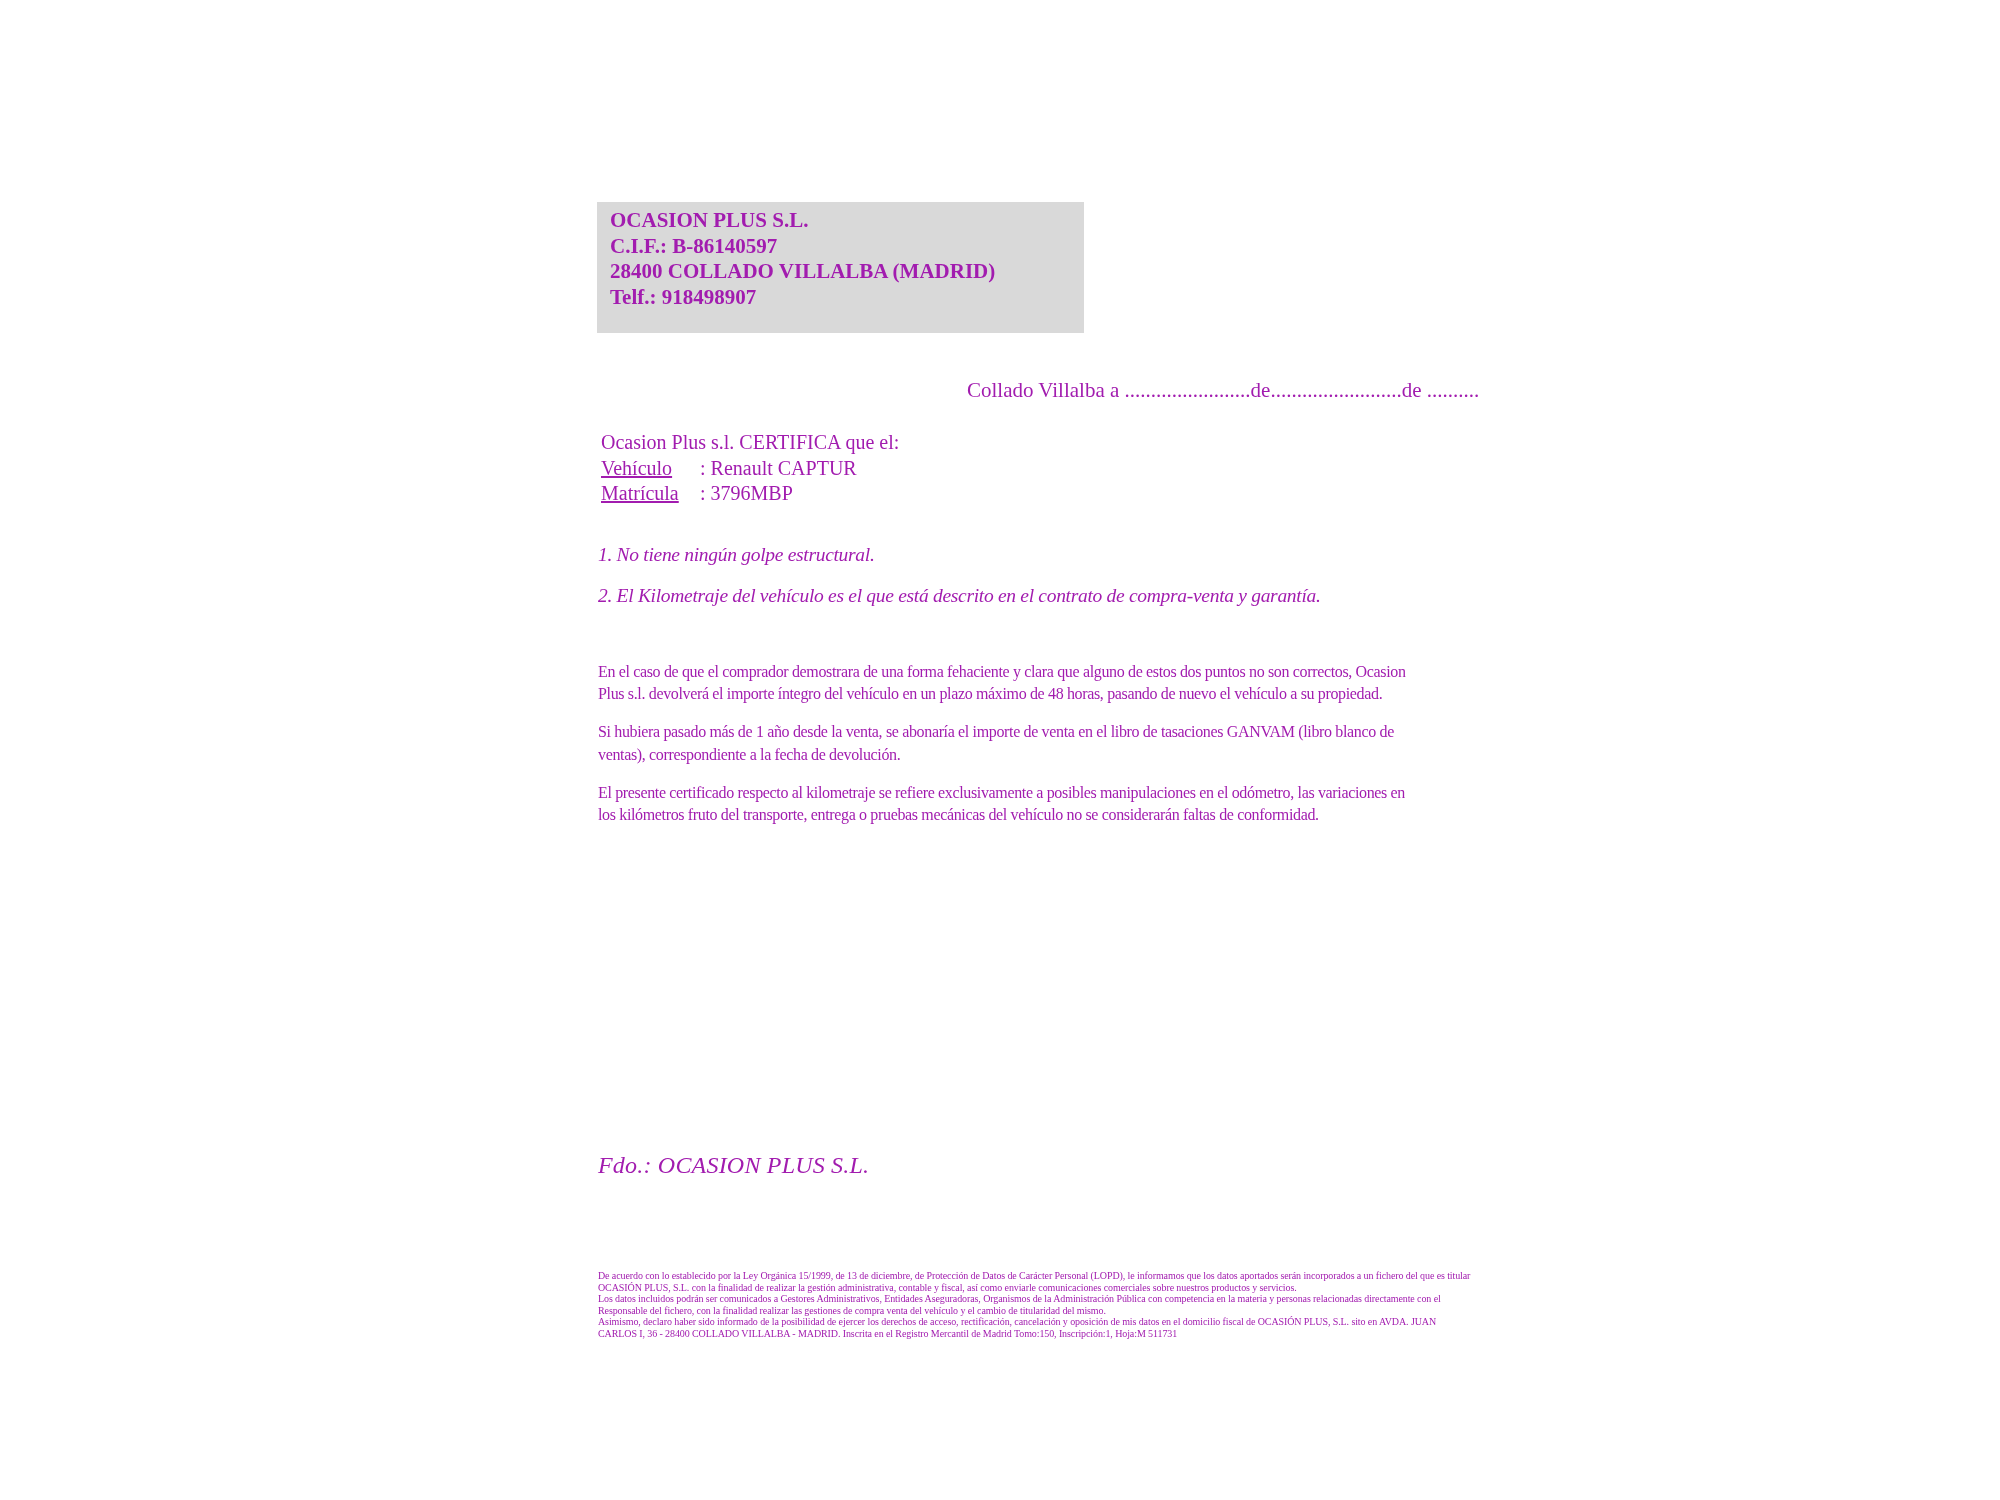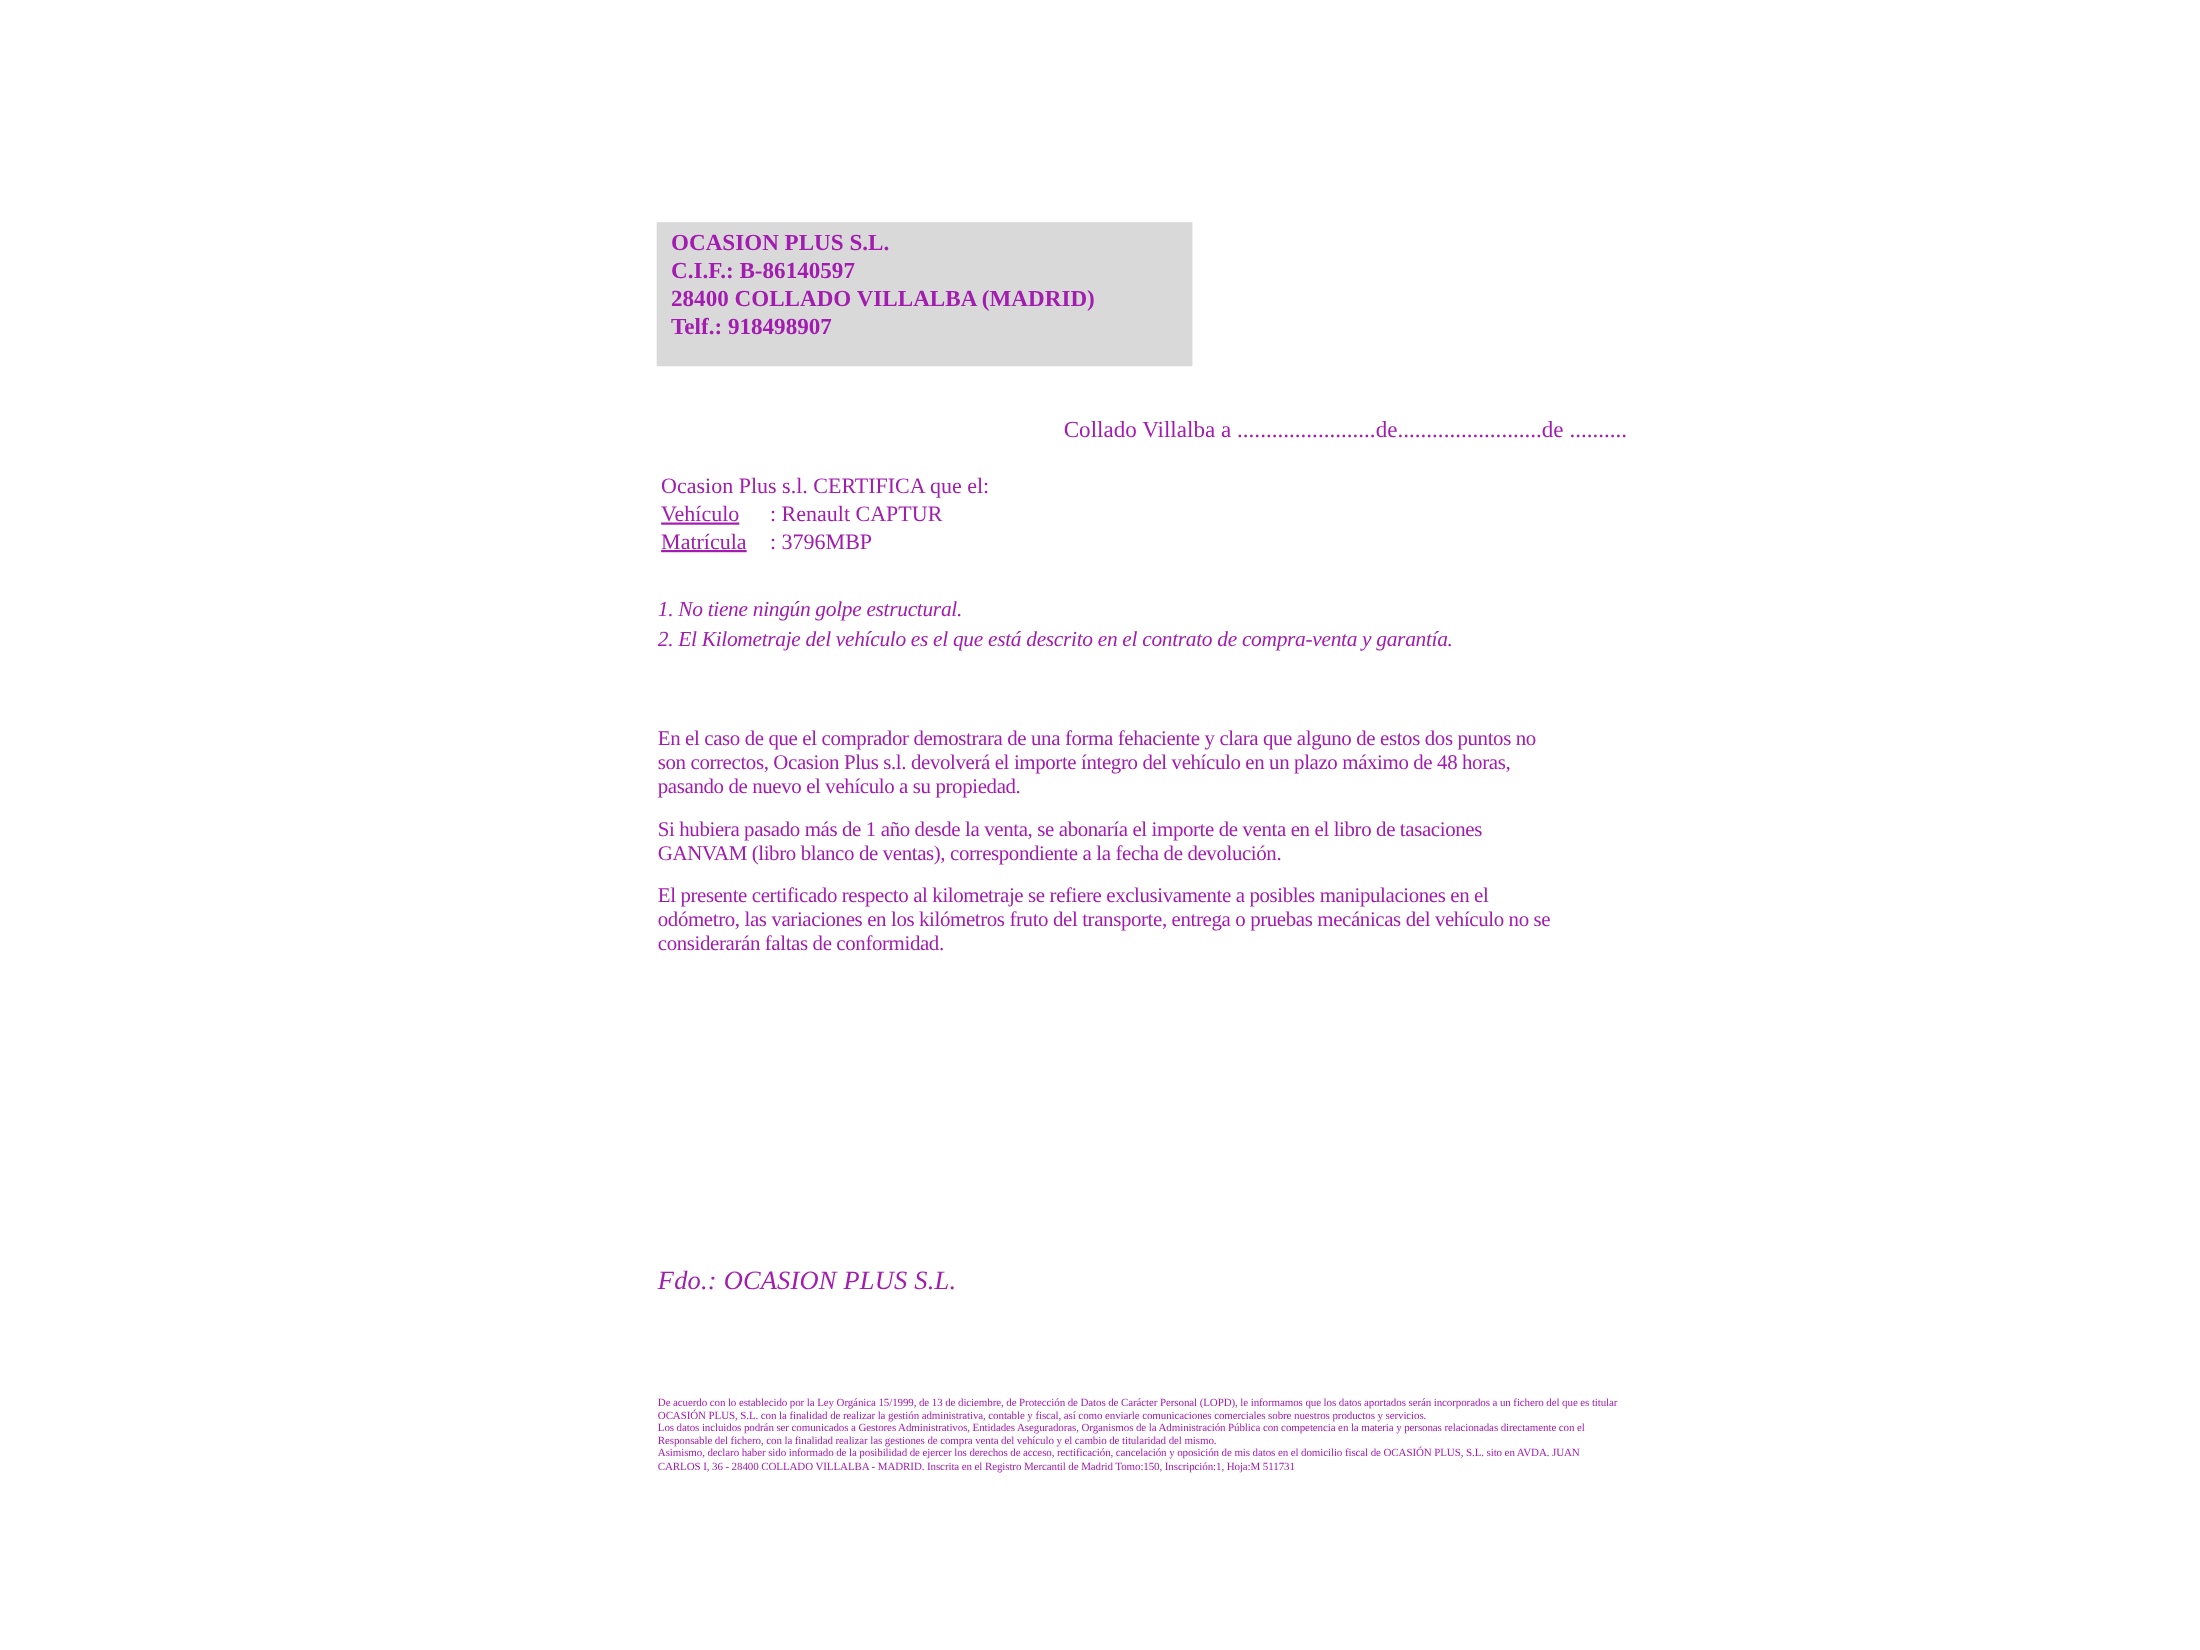--- a/index.html
+++ b/index.html
@@ -54,28 +54,28 @@
   .points-block {
     position: absolute;
     left: 598px;
     top: 544px;
     font-size: 19.5px;
     letter-spacing: -0.3px;
     white-space: nowrap;
     font-style: italic;
   }
   .points-block .point + .point {
-    margin-top: 5px;
+    margin-top: 19px;
   }
   .paragraphs-block {
     position: absolute;
     left: 598px;
     top: 661px;
     width: 824px;
-    font-size: 19px;
+    font-size: 16px;
     line-height: 22.2px;
     letter-spacing: -0.35px;
   }
   .paragraphs-block p {
     margin: 0 0 16px 0;
   }
   .signature-line {
     position: absolute;
     left: 598px;
     top: 1152px;

